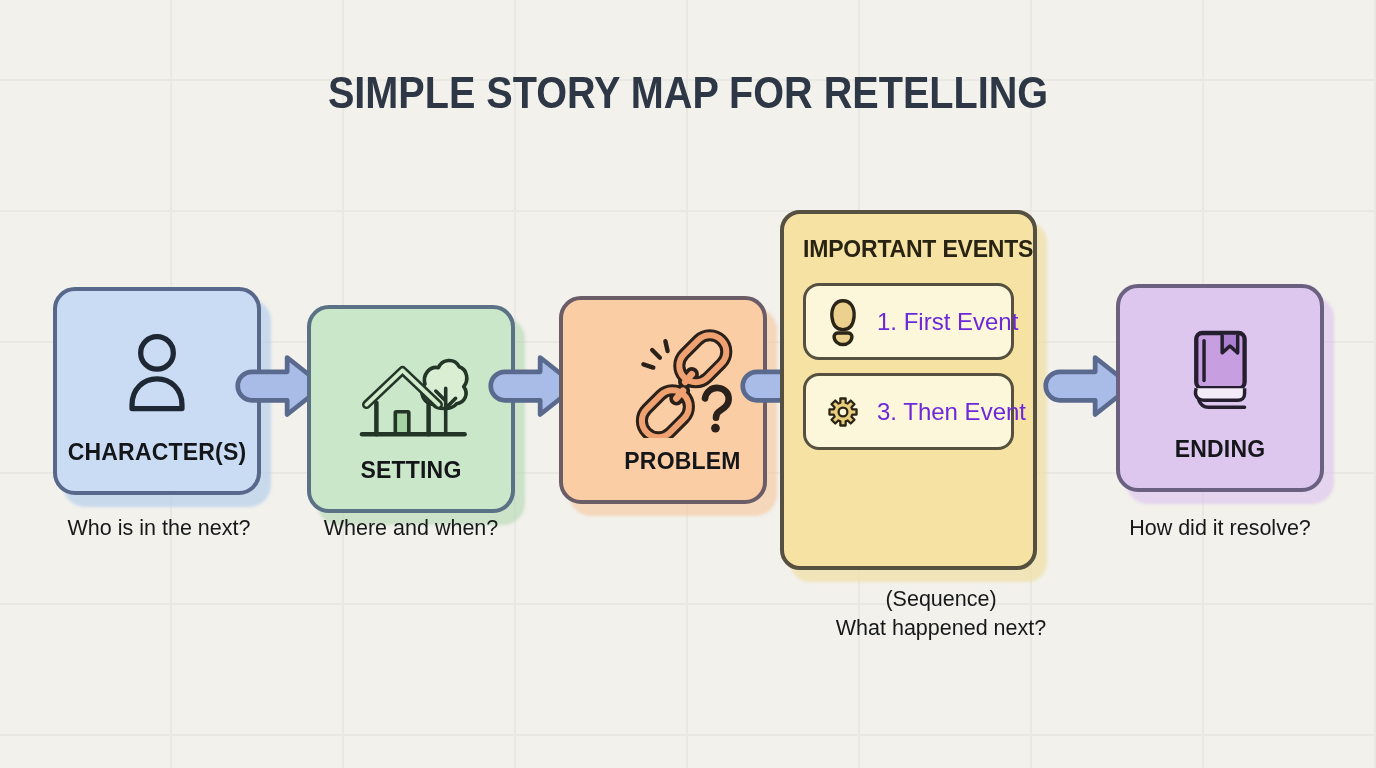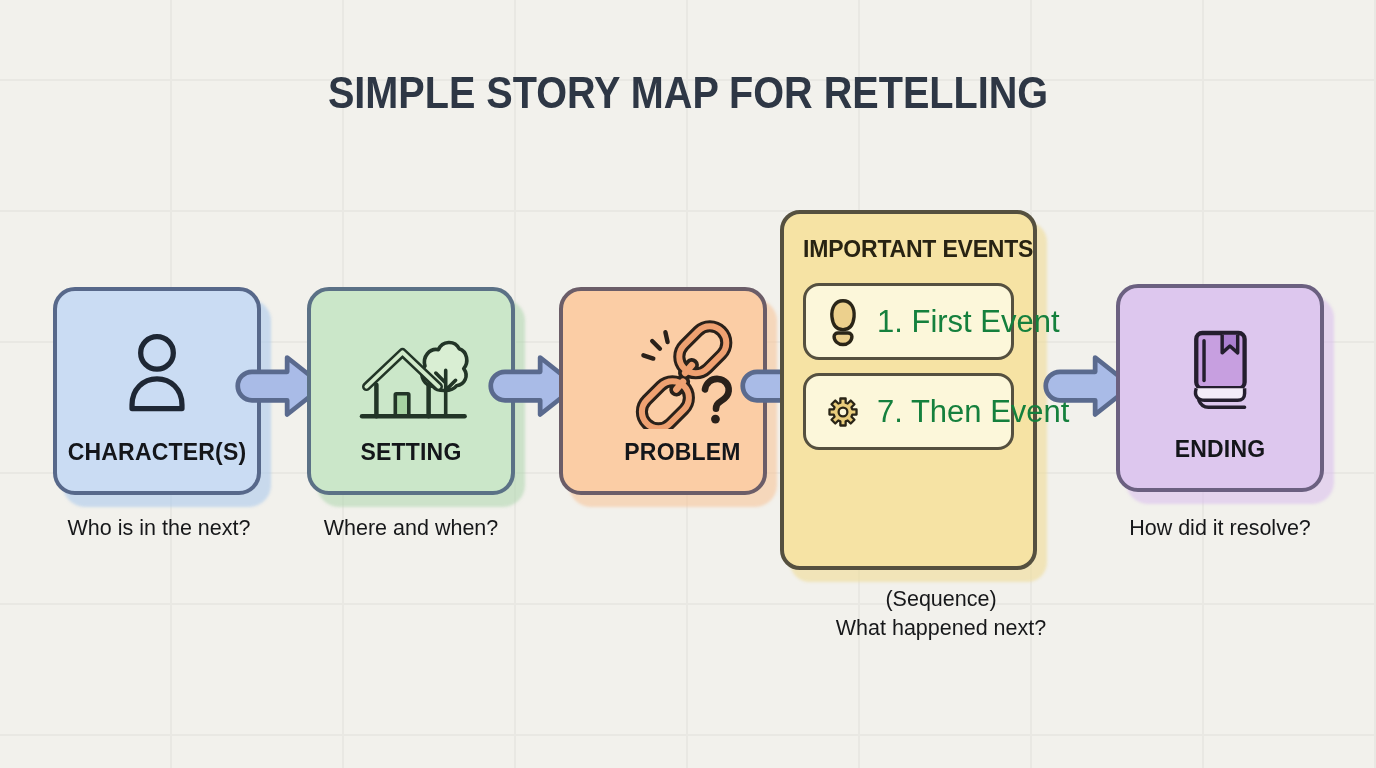--- a/index.html
+++ b/index.html
@@ -20,37 +20,37 @@
     white-space:nowrap;
   }
   .box{
     position:absolute;width:208px;height:208px;box-sizing:border-box;
     border:4px solid;border-radius:22px;
     display:flex;flex-direction:column;align-items:center;padding-top:26px;
   }
   .box .icon{height:114px;display:flex;align-items:center;justify-content:center;}
   .box-label{margin-top:8px;font-size:23px;font-weight:700;color:#14161a;letter-spacing:.2px;white-space:nowrap;}
   #box-characters{left:53px;top:287px;background:#cadcf3;border-color:#57688a;box-shadow:10px 12px 3px rgba(172,202,236,.6);}
-  #box-setting{left:307px;top:287px;background:#cbe7c9;border-color:#5b7186;box-shadow:10px 12px 3px rgba(173,214,173,.55);}
-  #box-problem{left:559px;top:287px;background:#fbcda5;border-color:#6b5d68;box-shadow:10px 12px 3px rgba(247,193,148,.55);padding-left:39px;}
+  #box-setting{left:307px;top:305px;background:#cbe7c9;border-color:#5b7186;box-shadow:10px 12px 3px rgba(173,214,173,.55);}
+  #box-problem{left:559px;top:296px;background:#fbcda5;border-color:#6b5d68;box-shadow:10px 12px 3px rgba(247,193,148,.55);padding-left:39px;}
   #box-ending{left:1116px;top:284px;background:#ddc7ee;border-color:#6b6080;box-shadow:10px 12px 3px rgba(216,188,238,.55);}
   #box-events{
     position:absolute;left:780px;top:210px;width:257px;height:360px;box-sizing:border-box;
     background:#f6e3a4;border:4px solid #55503f;border-radius:20px;
     box-shadow:10px 12px 3px rgba(240,221,156,.65);
     padding:22px 19px 12px 19px;
   }
   .panel-title{text-align:center;font-size:23px;font-weight:700;color:#282312;letter-spacing:-.2px;margin:0 0 20px 0;white-space:nowrap;}
   .event-item{
     display:flex;align-items:center;gap:11px;height:77px;box-sizing:border-box;
     background:#fcf7da;border:3px solid #55503f;border-radius:16px;
     margin-bottom:13px;padding:0 10px 0 14px;
   }
   .event-item .icon{width:46px;height:60px;flex:none;display:flex;align-items:center;justify-content:center;}
-  .event-label{font-size:31px;color:#15803d;white-space:nowrap;}
+  .event-label{font-size:24px;color:#6d28d9;white-space:nowrap;}
   .caption{
     position:absolute;top:514px;width:280px;text-align:center;
     font-size:21.5px;color:#17181a;line-height:29px;
   }
   #cap-characters{left:19px;}
   #cap-setting{left:271px;}
   #cap-problem{left:523px;}
   #cap-ending{left:1080px;}
   #cap-events{left:801px;top:585px;}
   .arrow{position:absolute;top:350px;width:95px;height:72px;}
@@ -146,21 +146,21 @@
     </div>
 
 
     <div class="event-item">
       <span class="icon">
         <svg width="48" height="48" viewBox="0 0 100 100">
           <path d="M70.2,55.8 L79.4,55.7 L79.4,44.3 L70.2,44.2 L68.4,39.8 L74.9,33.2 L66.8,25.1 L60.2,31.6 L55.8,29.8 L55.7,20.6 L44.3,20.6 L44.2,29.8 L39.8,31.6 L33.2,25.1 L25.1,33.2 L31.6,39.8 L29.8,44.2 L20.6,44.3 L20.6,55.7 L29.8,55.8 L31.6,60.2 L25.1,66.8 L33.2,74.9 L39.8,68.4 L44.2,70.2 L44.3,79.4 L55.7,79.4 L55.8,70.2 L60.2,68.4 L66.8,74.9 L74.9,66.8 L68.4,60.2 Z" fill="#e9cd7c" stroke="#2a2517" stroke-width="5" stroke-linejoin="round"></path>
           <circle cx="50" cy="50" r="9.5" fill="#fcf7da" stroke="#2a2517" stroke-width="5"></circle>
         </svg>
       </span>
-      <span class="event-label">7. Then Event</span>
+      <span class="event-label">3. Then Event</span>
     </div>
   </section>
   <div class="caption" id="cap-events">
     <div>(Sequence)</div>
     <div>What happened next?</div>
   </div>
 
   <span class="arrow" id="arrow-4">
     <svg width="95" height="72" viewBox="0 0 100 72">
       <path d="M20,21 H57 V6 L95,36 L57,66 V51 H20 A15,15 0 0 1 20,21 Z" fill="#a9bbe7" stroke="#5a6a8e" stroke-width="5" stroke-linejoin="round"></path>

